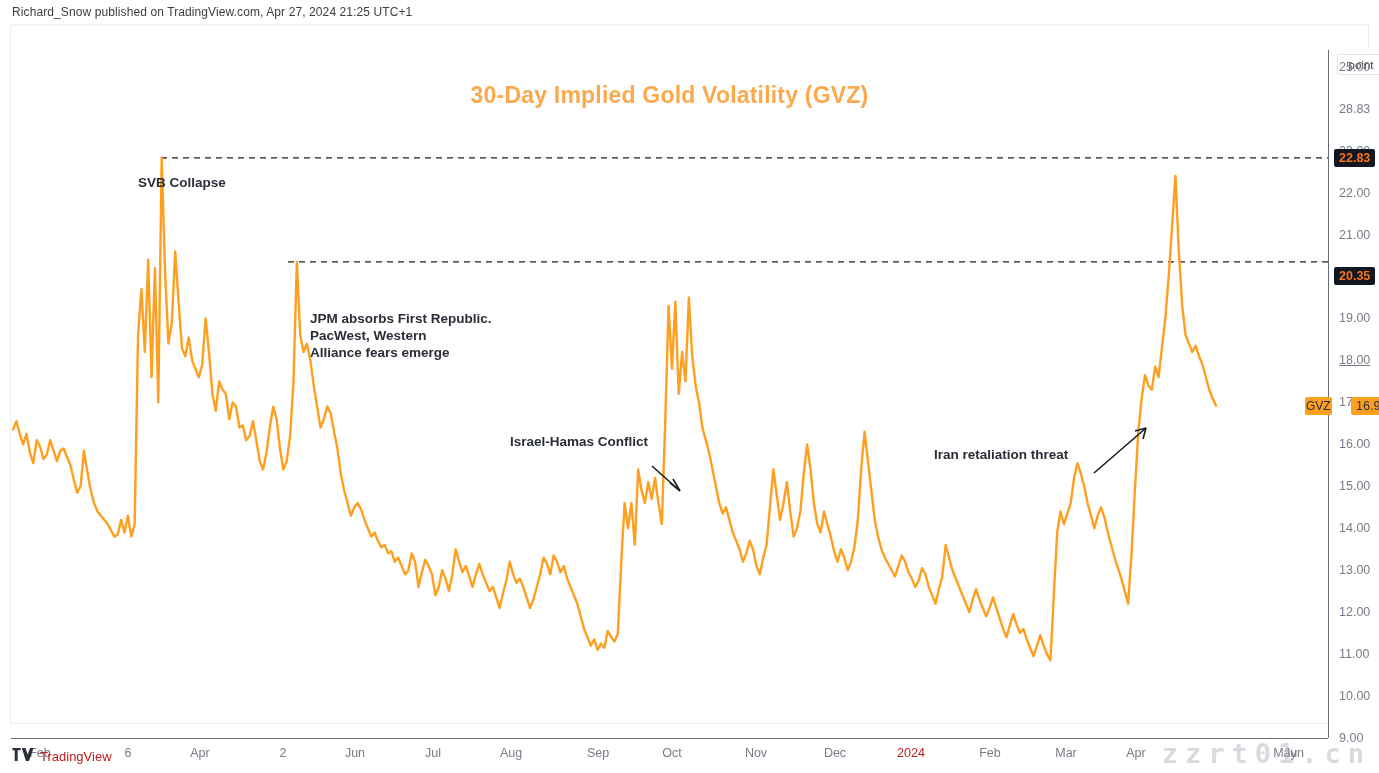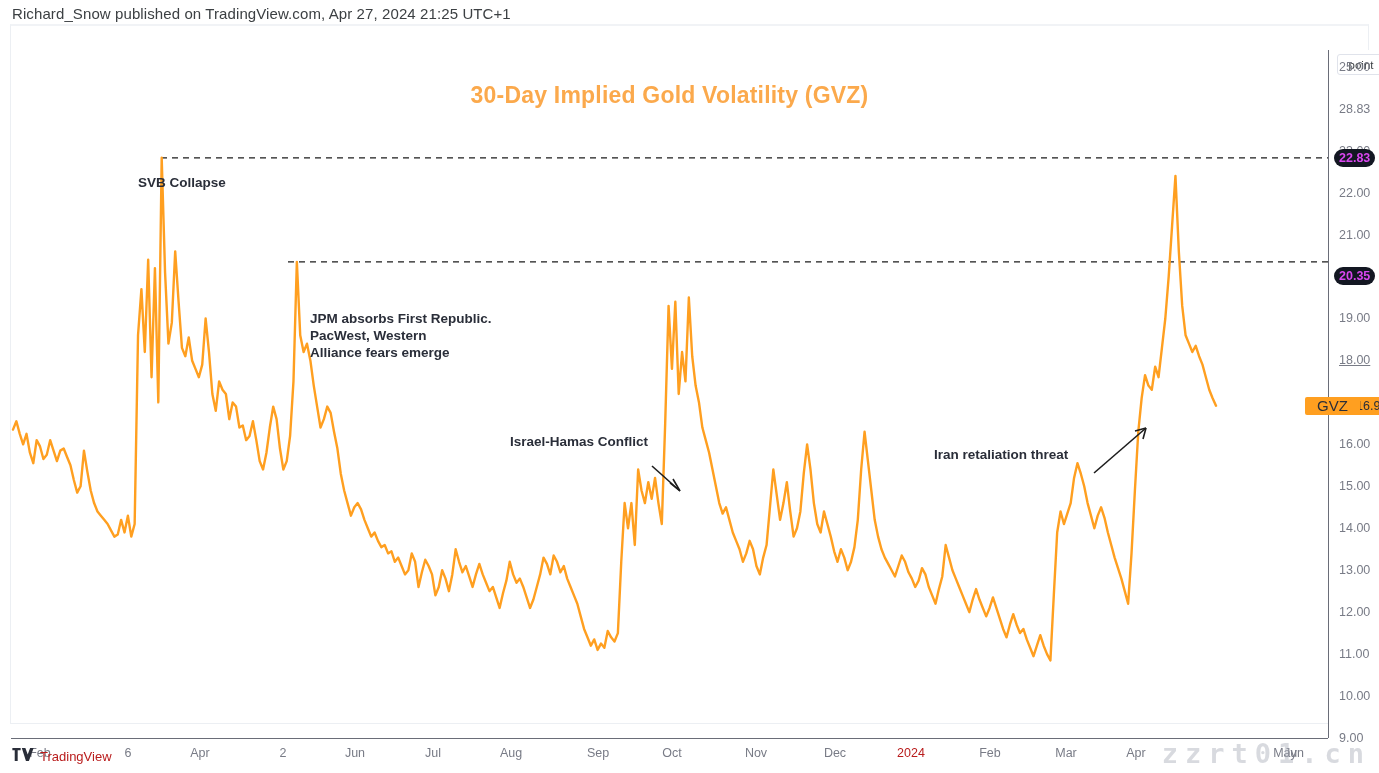--- a/index.html
+++ b/index.html
@@ -1,37 +1,37 @@
 <!DOCTYPE html>
 <html><head>
 <meta charset="utf-8">
 <style>
   html,body{margin:0;padding:0;background:#ffffff;}
   body{width:1379px;height:773px;font-family:"Liberation Sans",sans-serif;position:relative;overflow:hidden;color:#2a2e39;}
 
-  .byline{position:absolute;left:12px;top:5px;font-size:15px;color:#3c4043;letter-spacing:.1px;white-space:nowrap;}
+  .byline{position:absolute;left:12px;top:5px;font-size:12px;color:#3c4043;letter-spacing:.1px;white-space:nowrap;}
 
   .chart-frame{position:absolute;left:10px;top:24px;width:1359px;height:700px;
       border:1px solid #eceff3;border-top:2px solid #f1f3f6;box-sizing:border-box;background:#fff;}
 
   .plot{position:absolute;left:0;top:24px;width:1317px;height:688px;overflow:hidden;}
   .plot svg{display:block;}
 
   
   .price-axis{position:absolute;left:1317px;top:24px;width:62px;height:688px;
       border-left:1px solid #6a6d78;box-sizing:border-box;background:#fff;}
   .unit-box{position:absolute;left:8px;top:4px;width:46px;height:19px;border:1px solid #e0e3eb;border-radius:3px;
       display:flex;align-items:center;justify-content:center;font-size:11.5px;color:#3c4043;background:#fff;}
   .tick{position:absolute;left:10px;font-size:12.5px;color:#787b86;white-space:nowrap;transform:translateY(-50%);}
 
   .badge{position:absolute;left:5px;height:18px;line-height:18px;padding:0 5px;border-radius:2px;
       font-size:12.5px;font-weight:bold;white-space:nowrap;transform:translateY(-50%);}
-  .badge.dark{background:#131722;color:#d946ef;border-radius:9px;}
+  .badge.dark{background:#131722;color:#f97316;}
   .badge.gvz-val{background:#FF9F20;color:#2a2e39;font-weight:normal;left:22px;}
-  .badge.gvz-tag{background:#FF9F20;color:#2a2e39;font-weight:normal;left:-24px;font-size:15px;padding:0 12px;}
+  .badge.gvz-tag{background:#FF9F20;color:#2a2e39;font-weight:normal;left:-24px;font-size:12px;padding:0 1px;}
 
   
   .time-axis{position:absolute;left:0;top:712px;width:1317px;height:28px;
       border-top:1px solid #6a6d78;box-sizing:border-box;}
   .tlabel{position:absolute;top:7px;font-size:12.5px;color:#787b86;transform:translateX(-50%);white-space:nowrap;}
   .tlabel.strong{color:#b91c1c;font-weight:normal;}
 
   
   .chart-title{position:absolute;left:0;top:56px;width:1317px;text-align:center;
       font-size:23px;font-weight:bold;color:#FBA94C;letter-spacing:.2px;}

